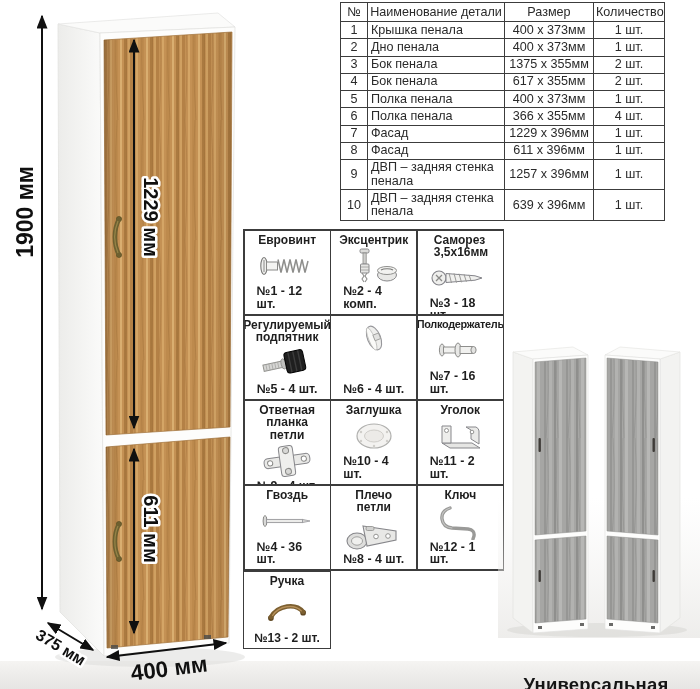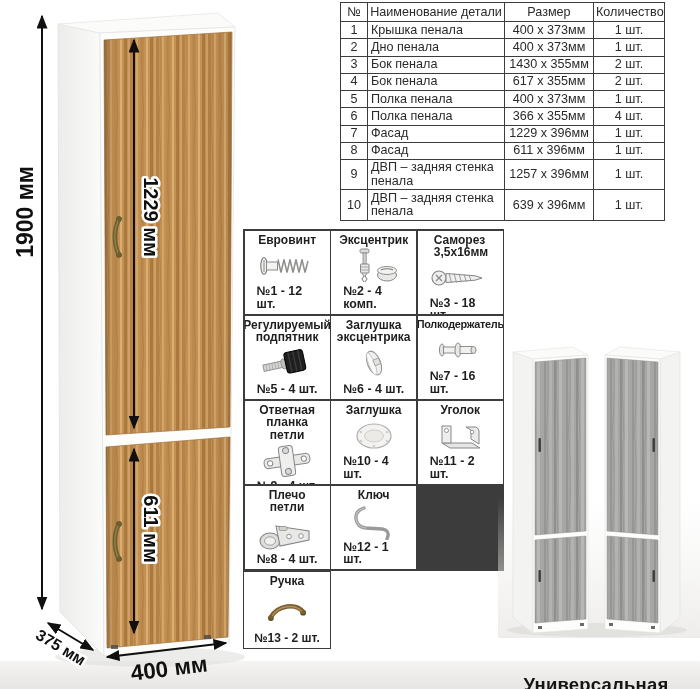--- a/index.html
+++ b/index.html
@@ -139,21 +139,21 @@
     <tr>
       <td class="c-num">2</td>
       <td class="c-name">Дно пенала</td>
       <td class="c-size">400 х 373мм</td>
       <td class="c-qty">1 шт.</td>
     </tr>
 
     <tr>
       <td class="c-num">3</td>
       <td class="c-name">Бок пенала</td>
-      <td class="c-size">1430 х 355мм</td>
+      <td class="c-size">1375 х 355мм</td>
       <td class="c-qty">2 шт.</td>
     </tr>
 
     <tr>
       <td class="c-num">4</td>
       <td class="c-name">Бок пенала</td>
       <td class="c-size">617 х 355мм</td>
       <td class="c-qty">2 шт.</td>
     </tr>
 
@@ -249,21 +249,20 @@
           <path d="M9,16 v6.5 M12,16 v6.5 M15,16 v6.5 M18,16 v6.5 M21,16 v6.5" stroke="#a8a8a6" stroke-width="0.8"></path>
           <ellipse cx="26.5" cy="19.2" rx="2.5" ry="5.2" fill="#bfbfbd" stroke="#8c8c8a" stroke-width="0.8"></ellipse>
           <rect x="28.5" y="8.5" width="19" height="21" rx="3" fill="#1f1f1f" stroke="#000" stroke-width="1"></rect>
           <path d="M33,9 v20 M38,9 v20 M43,9 v20" stroke="#3c3c3c" stroke-width="1.4"></path>
         </g>
       </svg>
       <div class="n">№5 - 4 шт.</div>
     </div>
 
     <div class="hw-cell">
-      <div class="t">Заглушка эксцентрика</div>
       <svg class="ic" viewBox="0 0 60 38">
         <g transform="rotate(-22 30 19)">
           <ellipse cx="30" cy="19" rx="6.5" ry="12.5" fill="#efefed" stroke="#97979b" stroke-width="1.1"></ellipse>
           <ellipse cx="27.5" cy="19" rx="3" ry="12" fill="#fafaf8" stroke="#b4b4b2" stroke-width="0.7"></ellipse>
           <rect x="30" y="16" width="6" height="6" fill="#e2e2e0" stroke="#9a9a98" stroke-width="0.8"></rect>
         </g>
       </svg>
       <div class="n">№6 - 4 шт.</div>
     </div>
 
@@ -313,20 +312,29 @@
       <svg class="ic" viewBox="0 0 60 38">
         <polygon points="12,26 42,26 50,31 20,31" fill="#e6e6e4" stroke="#87878b" stroke-width="1"></polygon>
         <path d="M12,9 h9 v17 h-9 z" fill="#eeeeec" stroke="#87878b" stroke-width="1"></path>
         <circle cx="16.5" cy="13.5" r="2" fill="#fff" stroke="#8a8a88" stroke-width="0.9"></circle>
         <path d="M36,10 h10 q3,1.5 3,4 v13 l-8,-5 v-9 z" fill="#eaeae8" stroke="#87878b" stroke-width="1"></path>
         <circle cx="42" cy="15" r="1.8" fill="#fff" stroke="#8a8a88" stroke-width="0.9"></circle>
       </svg>
       <div class="n">№11 - 2 шт.</div>
     </div>
 
+    <div class="hw-cell">
+      <div class="t">Гвоздь</div>
+      <svg class="ic" viewBox="0 0 60 38">
+        <ellipse cx="8" cy="19" rx="1.9" ry="5.5" fill="#d9d9d7" stroke="#8a8a88" stroke-width="1"></ellipse>
+        <rect x="9.5" y="17.4" width="36" height="3.2" fill="#ececea" stroke="#97979b" stroke-width="0.9"></rect>
+        <polygon points="45.5,17.4 53,19 45.5,20.6" fill="#d9d9d7" stroke="#97979b" stroke-width="0.8"></polygon>
+      </svg>
+      <div class="n">№4 - 36 шт.</div>
+    </div>
 
     <div class="hw-cell">
       <div class="t">Плечо петли</div>
       <svg class="ic" viewBox="0 0 60 38">
         <ellipse cx="13" cy="26" rx="10" ry="8" fill="#dededc" stroke="#86868a" stroke-width="1.1"></ellipse>
         <ellipse cx="13" cy="26" rx="5.5" ry="4.2" fill="#f0f0ee" stroke="#9a9a98" stroke-width="0.9"></ellipse>
         <polygon points="19,11 52,16 52,25 23,31" fill="#e8e8e6" stroke="#86868a" stroke-width="1.1"></polygon>
         <circle cx="32" cy="21.5" r="2.3" fill="#fff" stroke="#8a8a88" stroke-width="0.9"></circle>
         <circle cx="44" cy="21" r="2.3" fill="#fff" stroke="#8a8a88" stroke-width="0.9"></circle>
         <rect x="22" y="11.5" width="8" height="4" rx="1.5" fill="#d2d2d0" stroke="#90908e" stroke-width="0.8"></rect>

